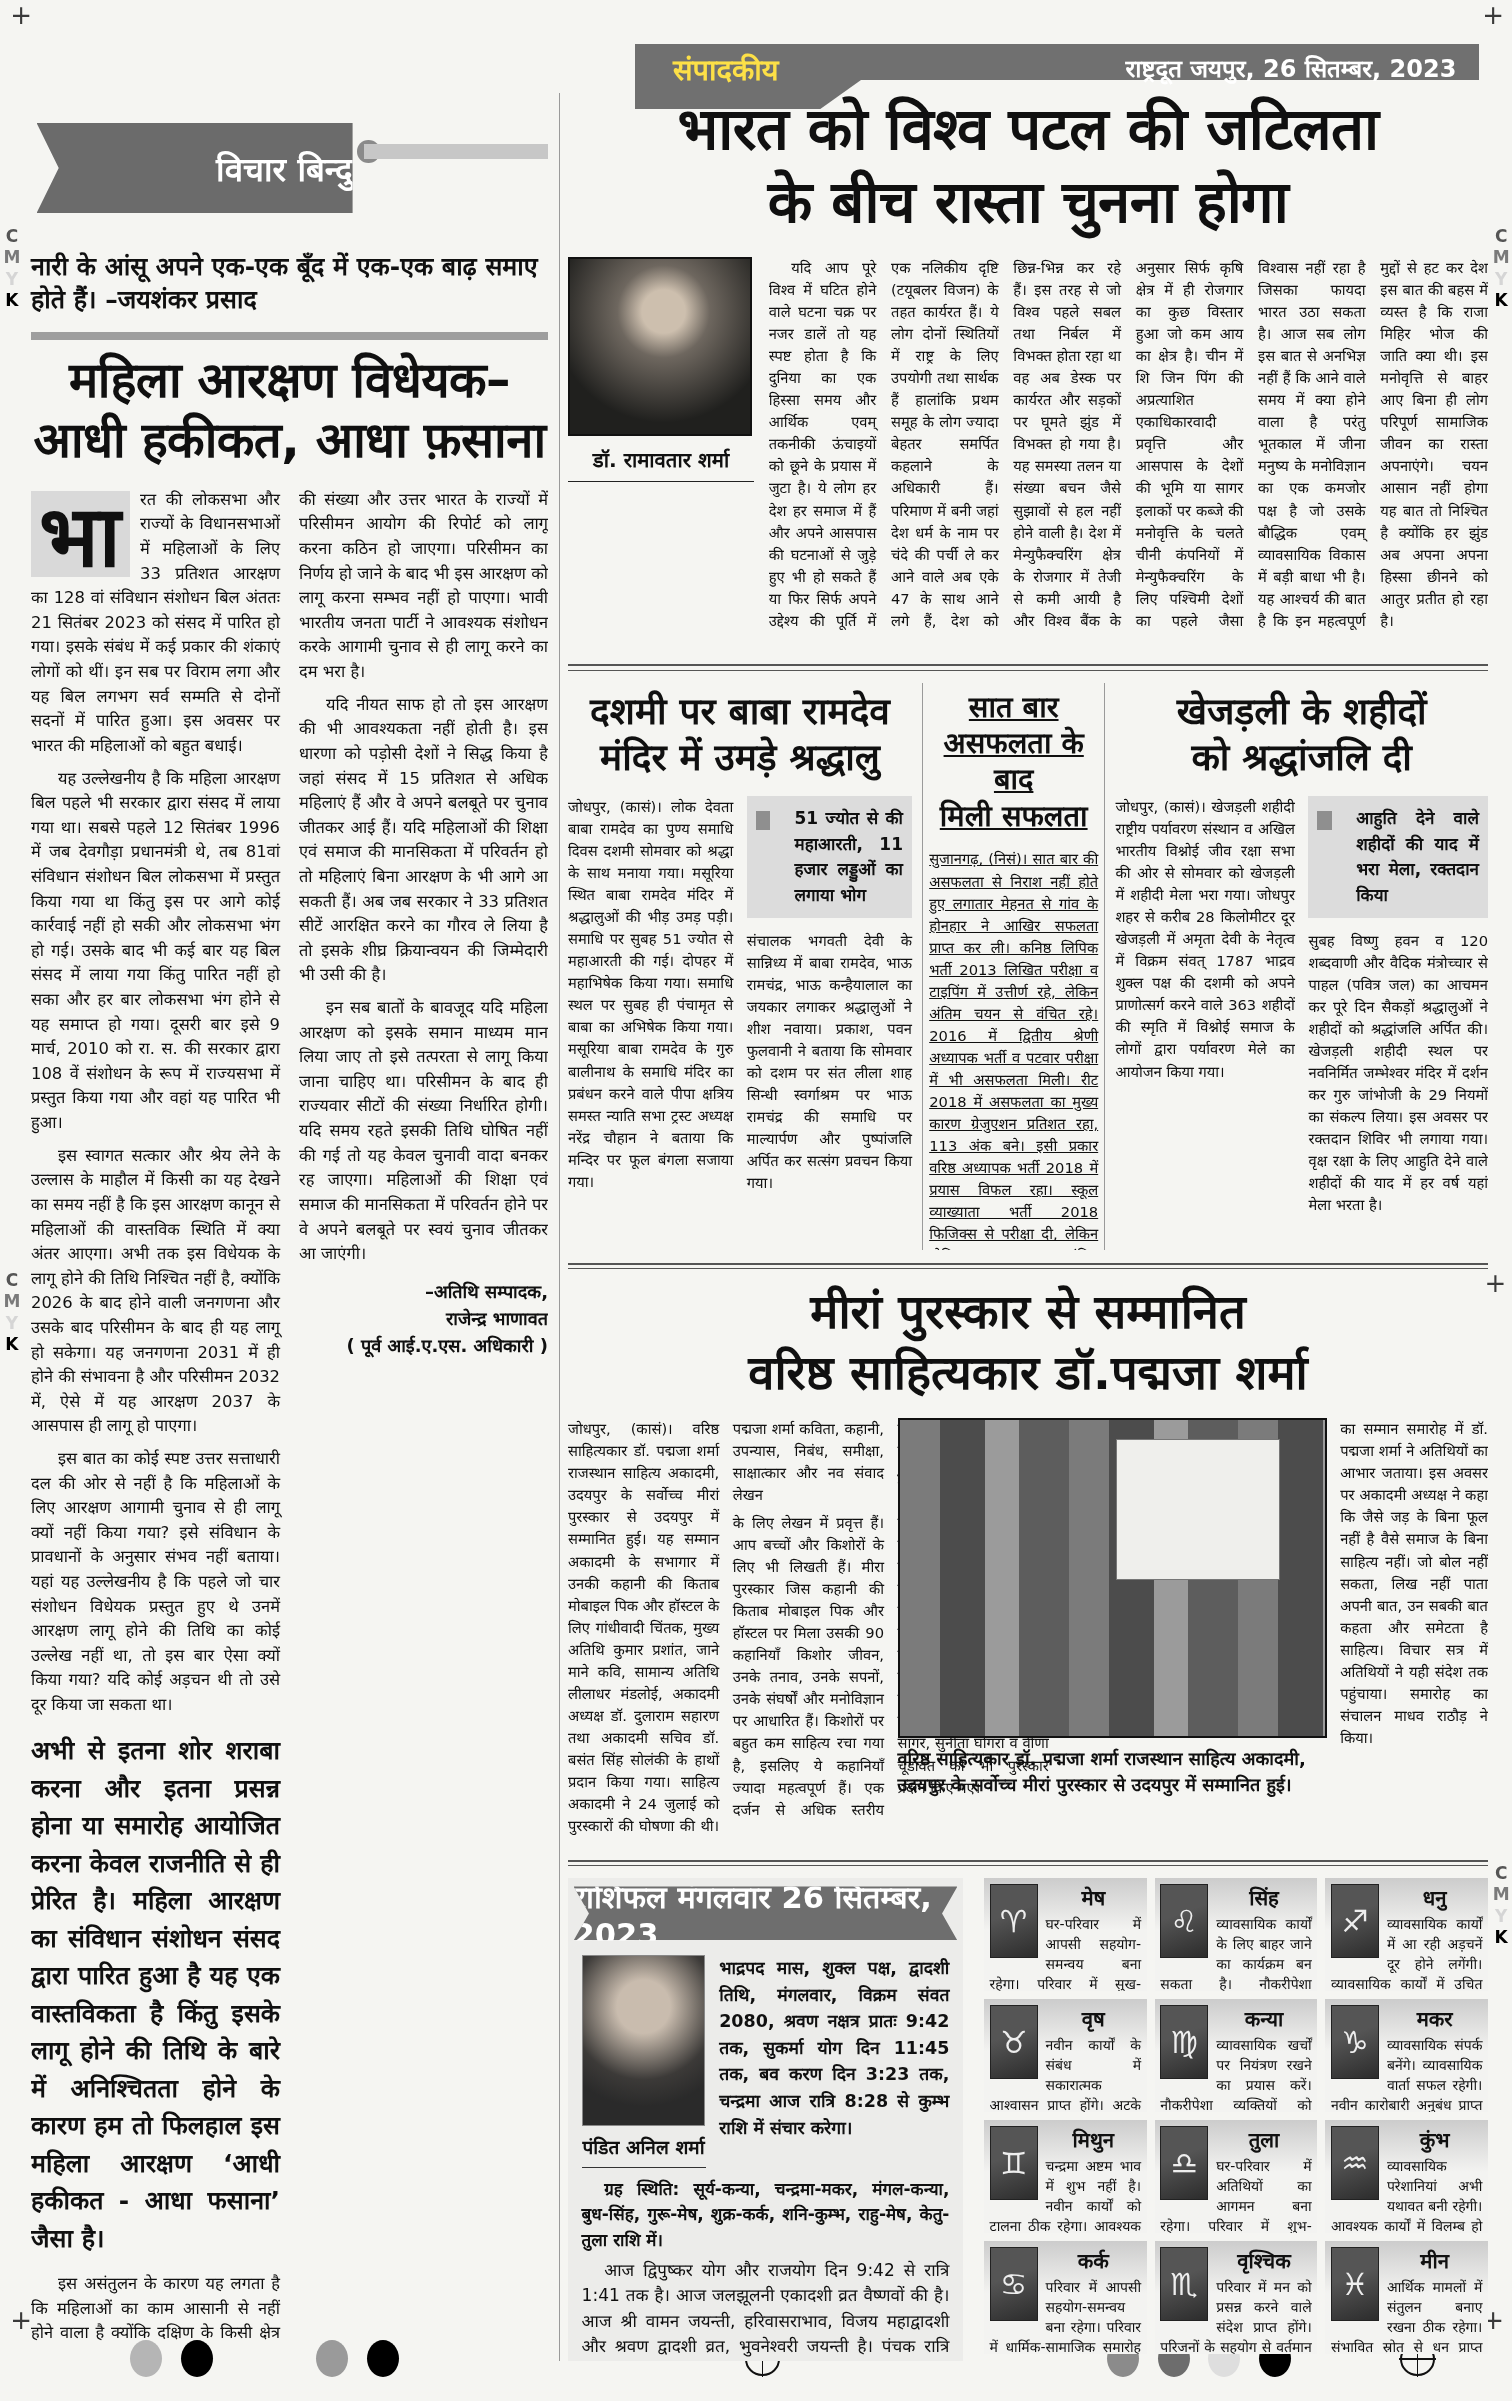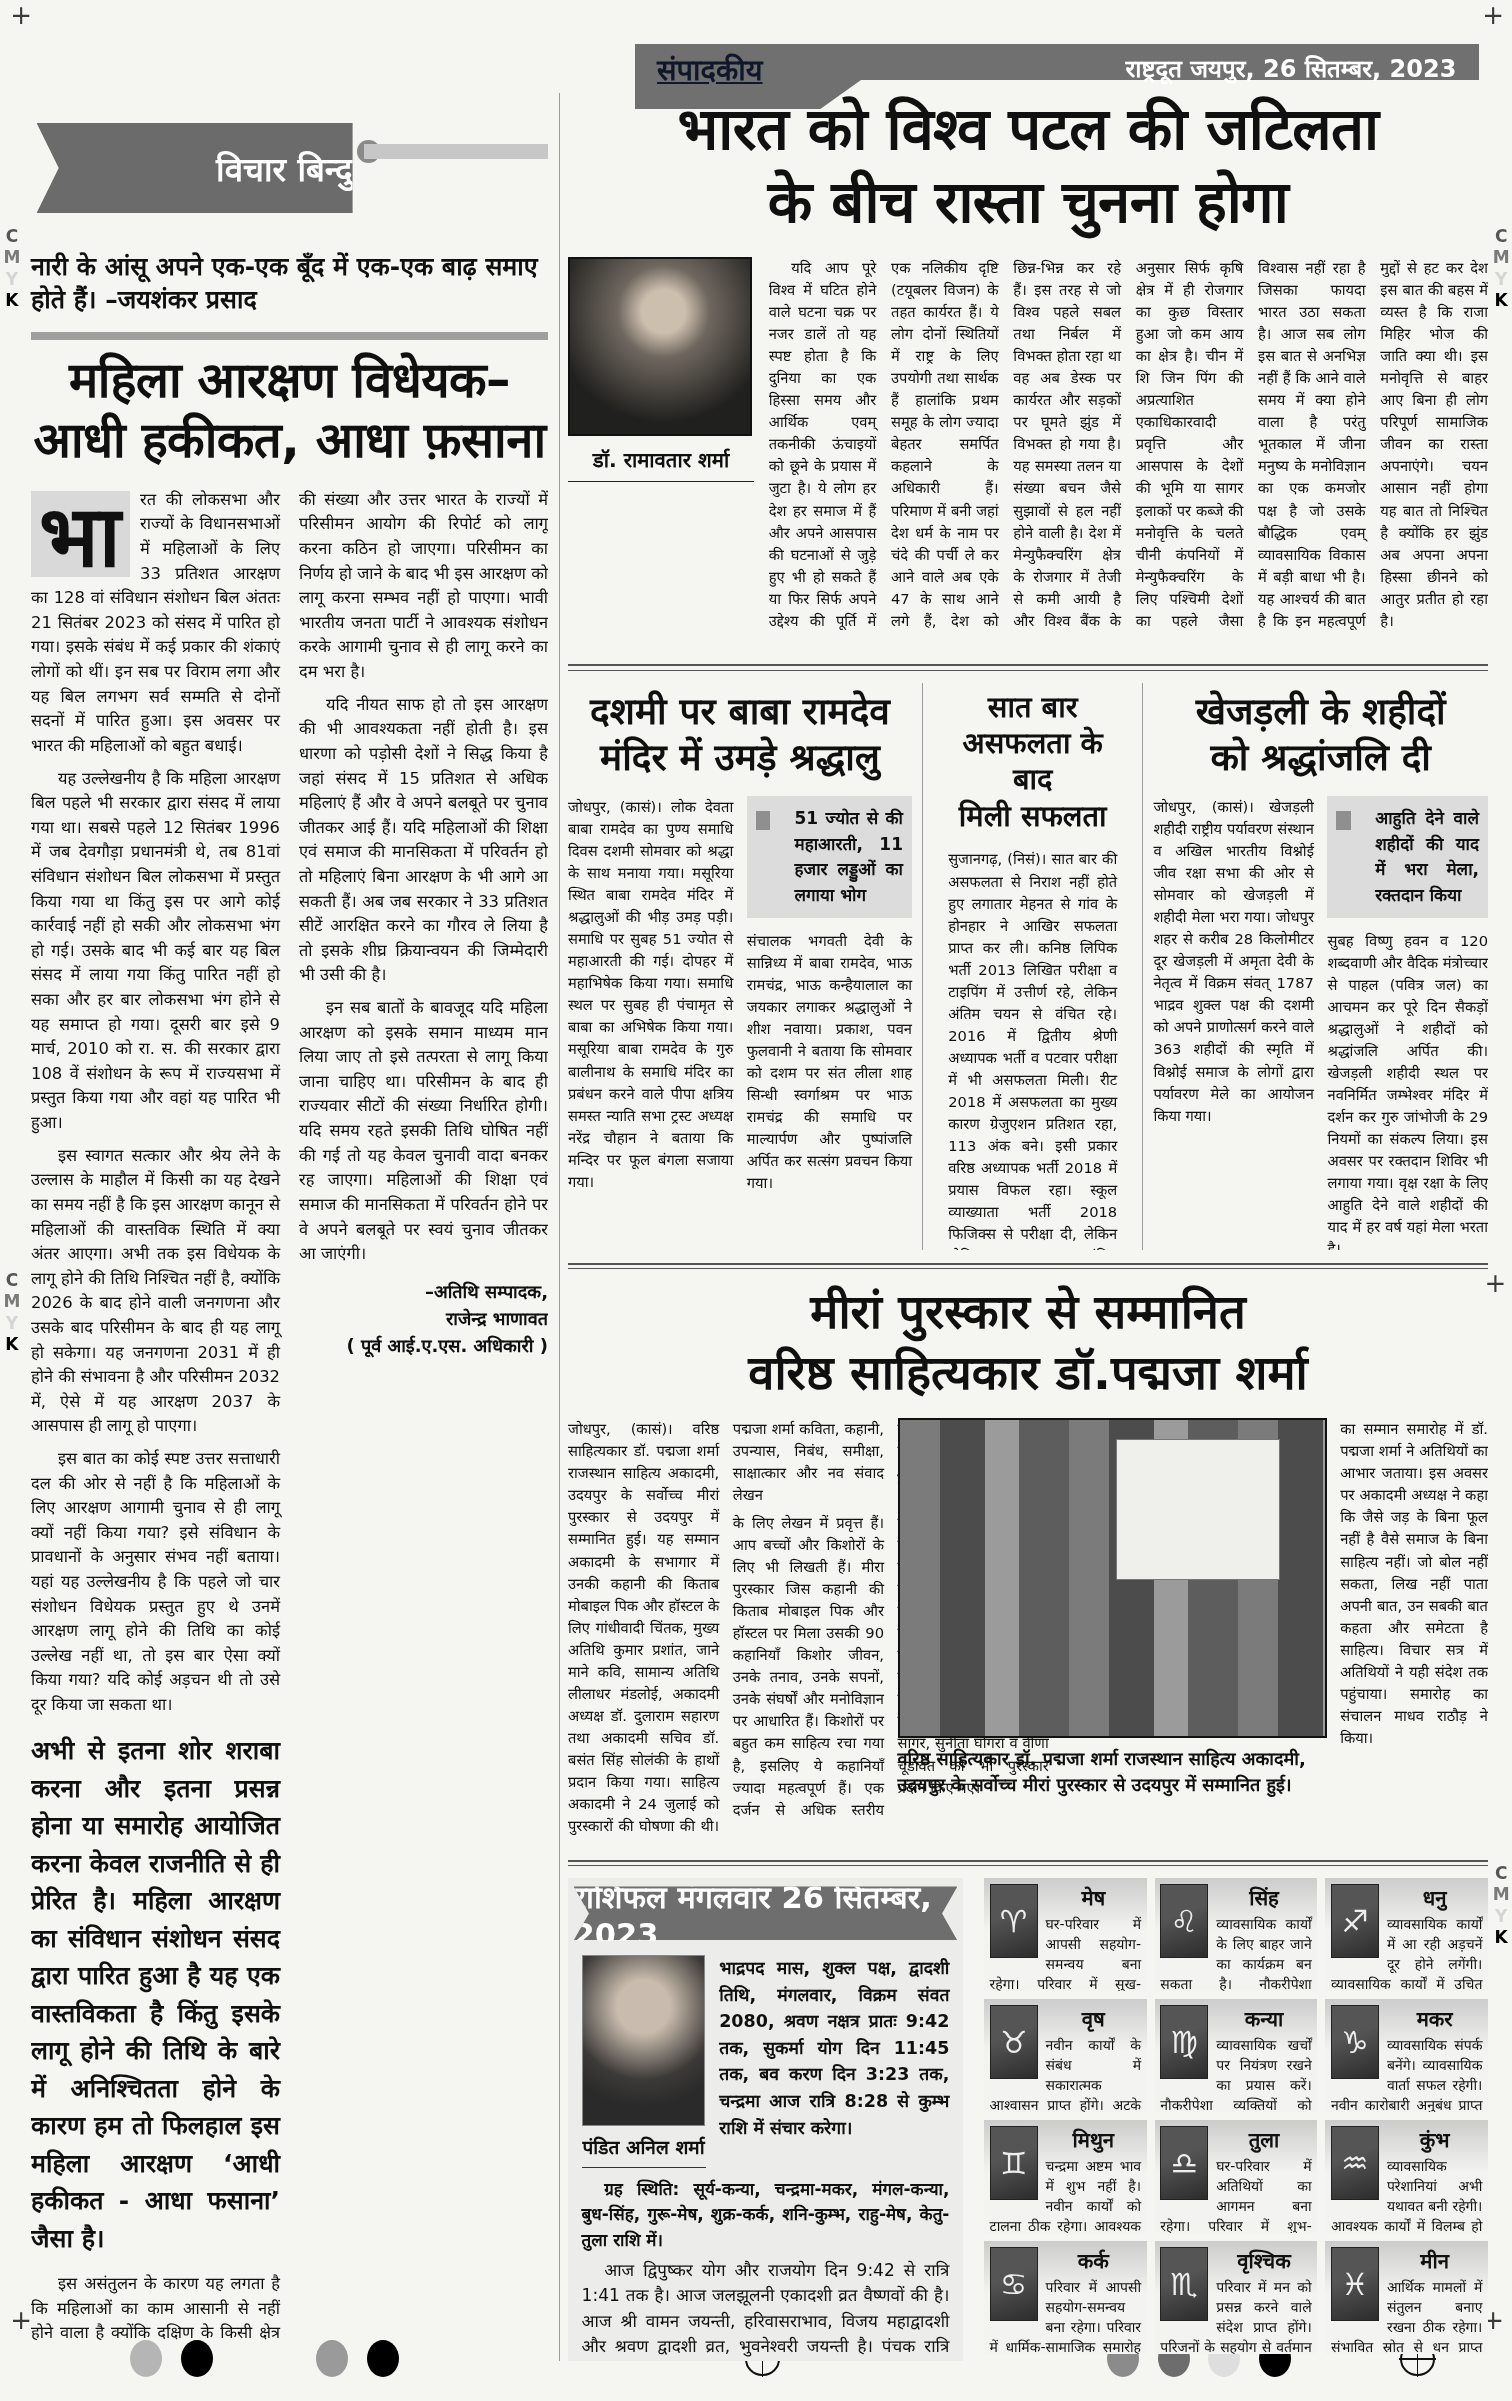--- a/index.html
+++ b/index.html
@@ -14,21 +14,21 @@
   .cmyk div{display:block;}
   .dot{position:absolute;width:32px;height:37px;border-radius:50%;}
   .reg{position:absolute;width:30.5px;height:30.5px;border:2.3px solid #111;border-radius:50%;}
   .reg:before,.reg:after{content:"";position:absolute;background:#111;}
   .reg:before{left:50%;top:-3.4px;bottom:-3.4px;width:1.7px;margin-left:-0.6px;}
   .reg:after{top:50%;left:-3.4px;right:-3.4px;height:1.7px;margin-top:-0.6px;}
   
   .masthead{position:absolute;left:635px;top:44px;width:844px;height:36px;background:#707070;}
   .masthead-tab{position:absolute;left:0;top:36px;width:226px;height:29px;background:#707070;
     clip-path:polygon(0 0,100% 0,82% 100%,0 100%);}
-  .masthead-section{position:absolute;left:22px;top:4.5px;color:#0f172a;font-size:29px;font-weight:bold;text-decoration:underline;}
+  .masthead-section{position:absolute;left:38px;top:4.5px;color:#fde047;font-size:29px;font-weight:bold;}
   .masthead-date{position:absolute;right:22.6px;top:6.8px;color:#fff;font-size:24px;font-weight:bold;}
   
   .leftcol{position:absolute;left:31px;top:113px;width:517px;}
   .vb-row{position:relative;height:104px;}
   .vb-flag{position:absolute;left:5.6px;top:10px;width:316px;height:90px;background:#6b6b6b;
     clip-path:polygon(0 0,100% 0,100% 100%,0 100%,7% 50%);
     display:flex;align-items:center;justify-content:flex-end;}
   .vb-flag span{color:#fff;font-size:33px;font-weight:bold;}
   .vb-bar{position:absolute;left:333px;top:31px;right:0;height:14.7px;background:#c7c7c7;}
   .vb-dot{position:absolute;left:326px;top:27px;width:22.6px;height:22.6px;border-radius:50%;background:#8a8a8a;}
@@ -54,21 +54,21 @@
     border-bottom:1.7px solid #222;}
   .lede-body{flex:1;column-count:6;column-gap:14.7px;column-fill:auto;height:395px;
     font-size:14.7px;line-height:1.5;text-align:justify;overflow:hidden;}
   .lede-body p{margin:0;text-indent:22.6px;}
   .hrule{border:0;border-top:2.3px solid #555;border-bottom:1.1px solid #555;height:3.4px;margin:12.4px 0;}
   
   .threerow{display:flex;height:567px;overflow:hidden;}
   .story{overflow:hidden;}
   .story+.story{border-left:1.1px solid #9a9a9a;}
   .storyA{width:344px;flex:0 0 344px;padding-right:10.2px;}
-  .storyB{width:169px;flex:0 0 169px;padding:0 25px;}
+  .storyB{width:169px;flex:0 0 169px;padding:0 6px;text-decoration:underline;}
   .storyC{flex:1;padding-left:10.2px;}
   .story h2{font-size:37px;line-height:1.25;font-weight:bold;text-align:center;margin:5.6px 0 14.7px 0;}
   .storyB h2{font-size:29px;}
   .story-cols{display:flex;gap:13.6px;}
   .story-col{flex:1;font-size:14.7px;line-height:1.5;text-align:justify;}
   .storyB .story-col{font-size:14.7px;}
   .hibox{background:#dcdcdc;padding:10.2px 9px 10.2px 9px;margin-bottom:11.3px;
     font-size:17px;line-height:1.5;font-weight:bold;display:flex;gap:24px;}
   .sq{width:14.7px;height:19px;background:#8f8f8f;flex:0 0 14.7px;margin-top:4.5px;}
   

